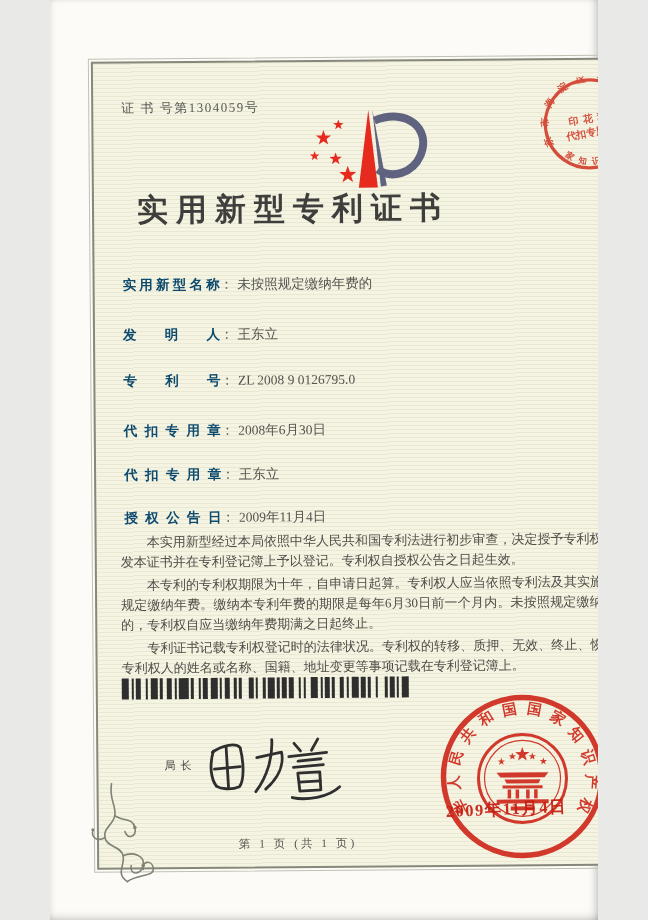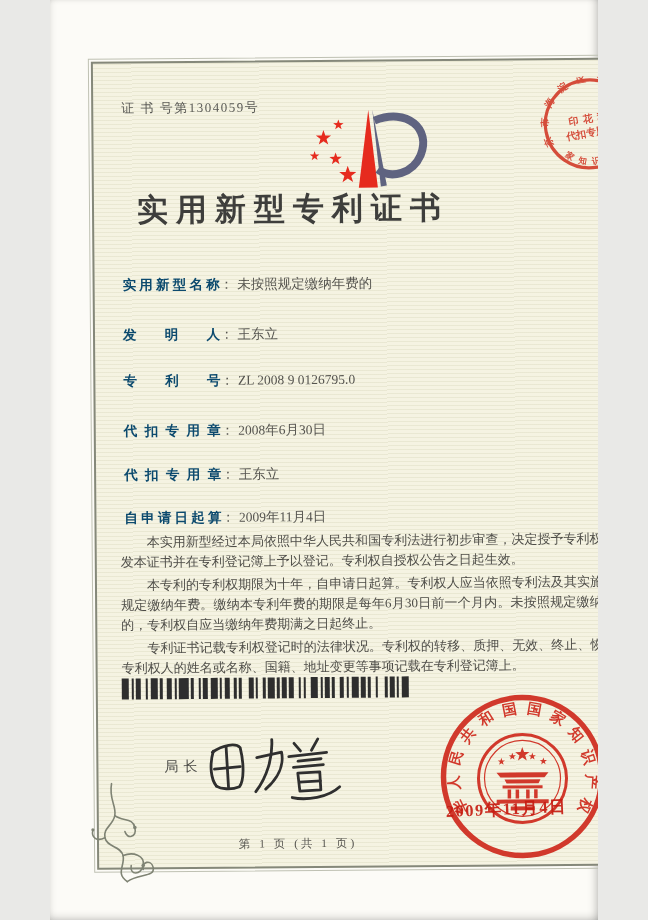--- a/index.html
+++ b/index.html
@@ -41,21 +41,21 @@
 
   .paras { position:absolute; left:70px; top:531px; width:508px; }
   .paras p {
     font-size:13px; line-height:20px; color:#4e4d48; text-align:justify;
     text-indent:2em; margin-bottom:3px;
   }
 
   .barcode { position:absolute; left:70px; top:677px; width:292px; height:21px; display:flex; }
   .barcode i { display:block; height:100%; }
 
-  .sig-label { position:absolute; left:112px; top:757px; font-size:14px; color:#4a4a46; letter-spacing:5px; }
+  .sig-label { position:absolute; left:112px; top:757px; font-size:11px; color:#4a4a46; letter-spacing:5px; }
   .sig-svg { position:absolute; left:150px; top:731px; transform:rotate(-3deg); }
 
   .seal-main { position:absolute; left:382px; top:692px; opacity:.92; }
   .seal-date {
     position:absolute; left:393px; top:799px; width:170px;
     font-size:16.5px; font-weight:700; color:rgba(198,28,17,.92);
     letter-spacing:1.5px; transform:rotate(-2deg); white-space:nowrap;
   }
   .seal-tax { position:absolute; left:494px; top:78px; transform:rotate(-10deg); opacity:.85; }
 
@@ -139,21 +139,21 @@
   <div class="field f2">
     <span class="f-label">专利号</span><span class="f-sep">：</span><span>ZL 2008 9 0126795.0</span>
   </div>
   <div class="field f3">
     <span class="f-label">代扣专用章</span><span class="f-sep">：</span><span>2008年6月30日</span>
   </div>
   <div class="field f4">
     <span class="f-label">代扣专用章</span><span class="f-sep">：</span><span>王东立</span>
   </div>
   <div class="field f5">
-    <span class="f-label">自申请日起算</span><span class="f-sep">：</span><span>2009年11月4日</span>
+    <span class="f-label">授权公告日</span><span class="f-sep">：</span><span>2009年11月4日</span>
   </div>
 
   <div class="paras">
     <p>本实用新型经过本局依照中华人民共和国专利法进行初步审查，决定授予专利权，颁发本证书并在专利登记簿上予以登记。专利权自授权公告之日起生效。</p>
     <p>本专利的专利权期限为十年，自申请日起算。专利权人应当依照专利法及其实施细则规定缴纳年费。缴纳本专利年费的期限是每年6月30日前一个月内。未按照规定缴纳年费的，专利权自应当缴纳年费期满之日起终止。</p>
     <p>专利证书记载专利权登记时的法律状况。专利权的转移、质押、无效、终止、恢复和专利权人的姓名或名称、国籍、地址变更等事项记载在专利登记簿上。</p>
   </div>
 
   <div class="barcode" id="barcode">
         <i style="flex-grow: 3; background: rgb(46, 46, 46);"></i>

